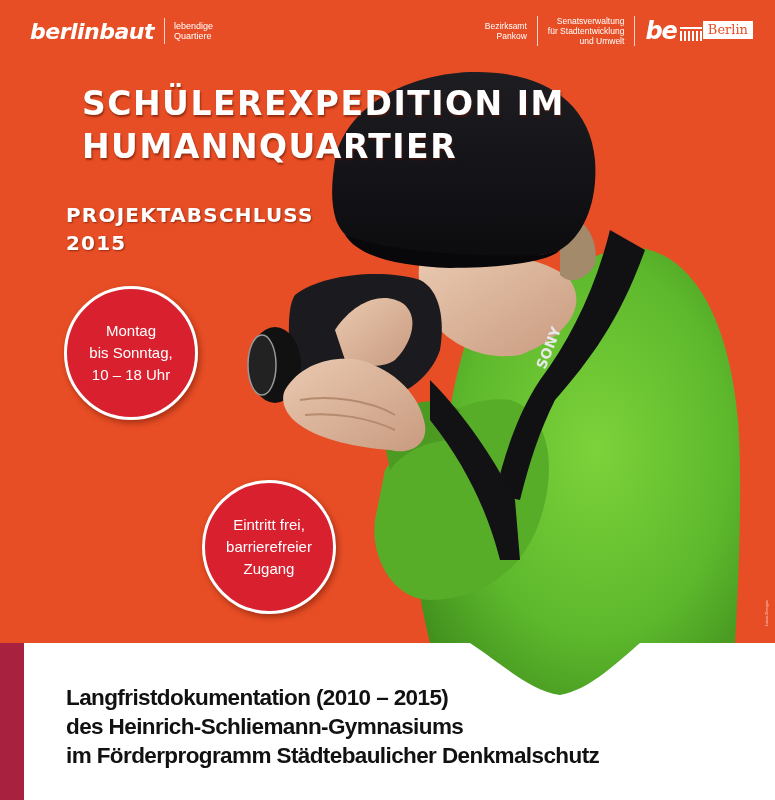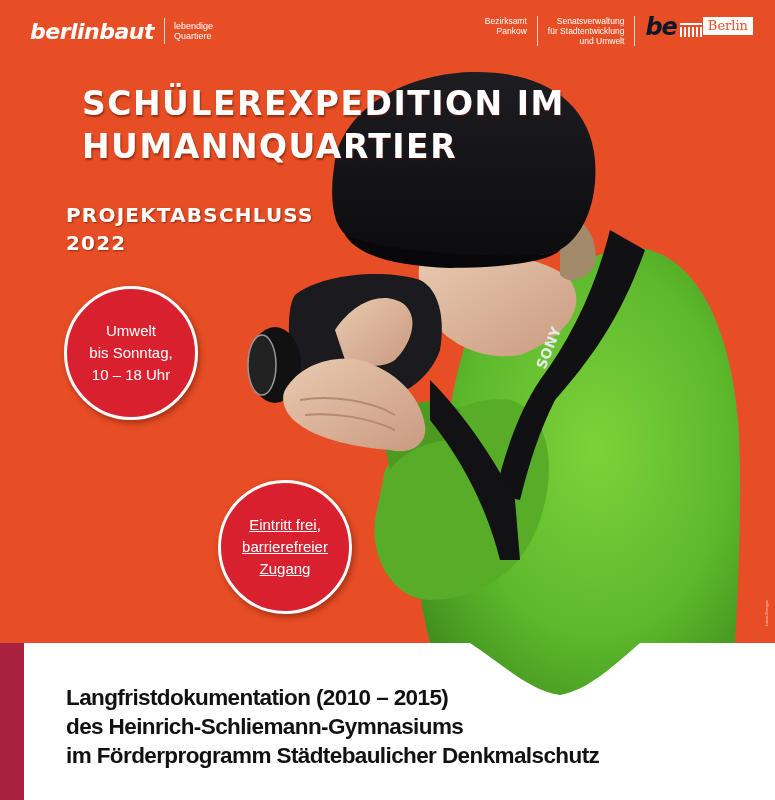--- a/index.html
+++ b/index.html
@@ -9,38 +9,38 @@
   .poster { position: absolute; left: 0; top: 0; width: 775px; height: 800px; padding-left: 44px; }
 
   .orange { position: absolute; left: 0; top: 0; width: 775px; height: 643px; background: #e84e25; overflow: hidden; }
 
   
   .hdr-left { position: absolute; left: 30px; top: 18px; display: flex; align-items: center; }
   .brand { font-family: "DejaVu Sans", sans-serif; font-weight: bold; font-style: italic; font-size: 22px; color: #fff; letter-spacing: -0.5px; }
   .vsep { width: 1px; background: rgba(255,255,255,0.75); height: 26px; margin: 0 9px 0 10px; }
   .tagline { font-size: 9px; line-height: 10px; color: #fff; }
 
-  .hdr-right { position: absolute; right: 22px; top: 16px; display: flex; align-items: flex-start; }
+  .hdr-right { position: absolute; right: 22px; top: 16px; display: flex; align-items: center; }
   .org { font-size: 8.5px; line-height: 10px; color: #fff; text-align: right; }
   .hsep { width: 1px; height: 30px; background: rgba(255,255,255,0.75); margin: 0 10px; }
   .be-logo { display: flex; align-items: flex-end; }
-  .be { font-family: "DejaVu Sans", sans-serif; font-weight: bold; font-style: italic; font-size: 24px; color: #0f172a; line-height: 22px; letter-spacing: -1px; }
+  .be { font-family: "DejaVu Sans", sans-serif; font-weight: bold; font-style: italic; font-size: 24px; color: #ffffff; line-height: 22px; letter-spacing: -1px; }
   .gate { display: flex; align-items: flex-end; gap: 2px; margin: 0 1px 1px 3px; height: 14px; position: relative; }
   .gate::before { content: ""; position: absolute; top: 0; left: 0; right: 0; height: 2px; background: #fff; }
   .gate span { display: block; width: 2px; height: 10px; background: #fff; }
   .berlin-box { background: #fff; color: #e84e25; font-family: "DejaVu Serif", serif; font-size: 13px; padding: 1px 5px; line-height: 16px; margin-bottom: 3px; }
 
   
   .title { position: absolute; left: 82px; top: 82px; font-family: "DejaVu Sans", sans-serif; font-weight: bold; font-size: 33px; line-height: 43px; color: #fff; letter-spacing: 1.5px; text-shadow: 1px 2px 2px rgba(90,20,0,0.6); z-index: 5; }
   .subtitle { position: absolute; left: 66px; top: 201px; font-family: "DejaVu Sans", sans-serif; font-weight: bold; font-size: 20px; line-height: 28px; color: #fff; letter-spacing: 1.2px; text-shadow: 1px 1px 2px rgba(90,20,0,0.6); z-index: 5; }
 
   
   .circle { position: absolute; border-radius: 50%; background: #d8202f; border: 3px solid #fff; box-shadow: 2px 3px 6px rgba(80,10,0,0.45); display: flex; align-items: center; justify-content: center; text-align: center; color: #fff; font-size: 15px; line-height: 22px; z-index: 6; }
   .c1 { left: 64px; top: 286px; width: 134px; height: 134px; }
-  .c2 { left: 218px; top: 480px; width: 134px; height: 134px; text-decoration: underline; }
+  .c2 { left: 202px; top: 480px; width: 134px; height: 134px; }
 
   
   .photo { position: absolute; left: 0; top: 0; width: 775px; height: 700px; z-index: 3; pointer-events: none; }
 
   .credit { position: absolute; right: 6px; top: 600px; font-size: 4px; color: rgba(255,255,255,0.7); writing-mode: vertical-rl; transform: rotate(180deg); z-index: 4; }
 
   
   .stripe { position: absolute; left: 0; top: 643px; width: 24px; height: 157px; background: #a8213f; }
   .bottom-text { position: absolute; left: 66px; top: 683px; font-family: "Liberation Sans", sans-serif; font-weight: bold; font-size: 22.5px; line-height: 29px; color: #111; letter-spacing: -0.6px; z-index: 2; }
 </style>
@@ -133,26 +133,26 @@
     <path d="M305 415 C335 412 370 418 395 430" stroke="#b58a6e" stroke-width="2" fill="none"></path>
   </svg>
 
   <div class="title">
     <div>SCHÜLEREXPEDITION IM</div>
     <div>HUMANNQUARTIER</div>
   </div>
 
   <div class="subtitle">
     <div>PROJEKTABSCHLUSS</div>
-    <div>2022</div>
+    <div>2015</div>
   </div>
 
   <div class="circle c1">
     <div>
-      <div>Umwelt</div>
+      <div>Montag</div>
       <div>bis Sonntag,</div>
       <div>10 – 18 Uhr</div>
     </div>
   </div>
 
   <div class="circle c2">
     <div>
       <div>Eintritt frei,</div>
       <div>barrierefreier</div>
       <div>Zugang</div>

